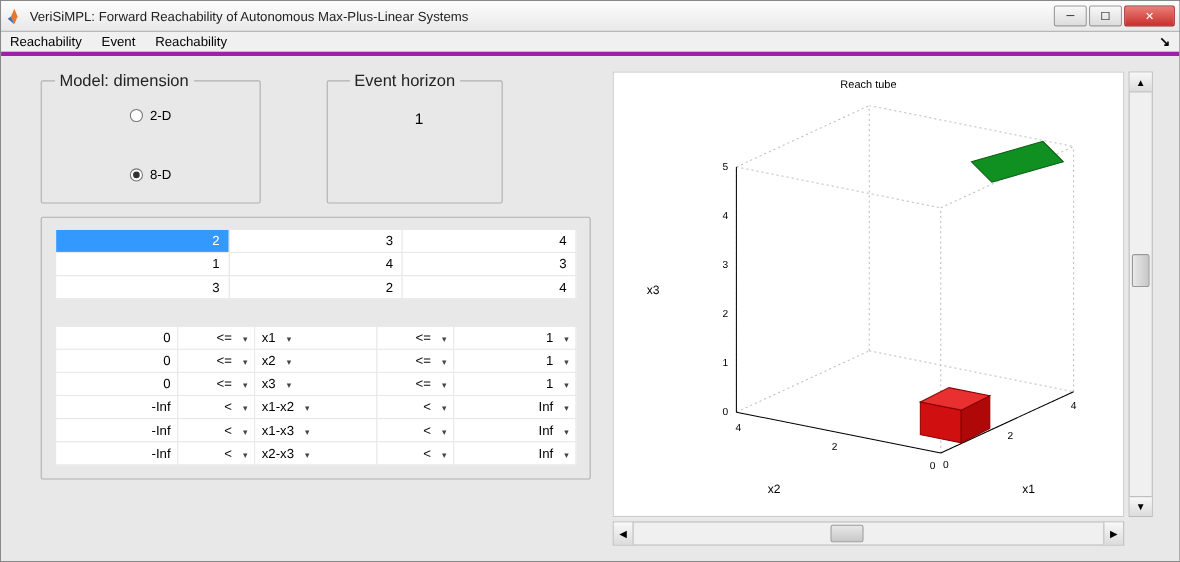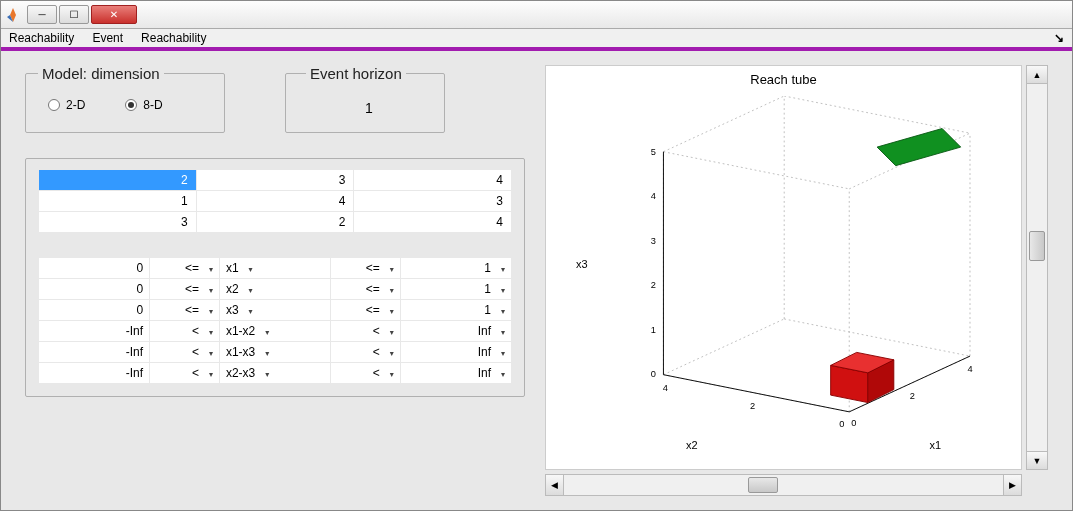--- a/index.html
+++ b/index.html
@@ -9,43 +9,43 @@
     .titlebar-icon { width: 16px; height: 16px; margin-right: 6px; }
     .titlebar-text { flex: 1; font-size: 12px; color: #222; }
     .win-buttons { display: flex; gap: 2px; }
     .win-btn { width: 30px; height: 19px; display: flex; align-items: center; justify-content: center; border: 1px solid #999; background: linear-gradient(to bottom, #f8f8f8, #dcdcdc); border-radius: 2px; font-size: 10px; cursor: pointer; }
     .win-btn.close { background: linear-gradient(to bottom, #e97f7a, #c9302c); color: white; border-color: #a02020; width: 46px; }
     .menubar { height: 22px; background: #f0f0f0; border-bottom: 4px solid #a21caf; display: flex; align-items: center; padding: 0 8px; gap: 18px; }
     .menu-item { cursor: pointer; }
     .menubar .spacer { flex: 1; }
     .menubar .dock { font-weight: bold; cursor: pointer; }
     .content { flex: 1; background: #e8e8e8; padding: 14px 24px; display: flex; gap: 20px; position: relative; }
-    .left-col { width: 500px; display: flex; flex-direction: column; gap: 25px; }
+    .left-col { width: 500px; display: flex; flex-direction: column; gap: 12px; margin-left: 12px; }
     .right-col { flex: 1; position: relative; }
     fieldset { border: 1px solid #b0b0b0; border-radius: 2px; padding: 10px 12px 12px; background: #e8e8e8; }
     legend { font-size: 15px; padding: 0 4px; color: #222; }
-    .dim-row { display: flex; align-items: center; gap: 40px; padding: 6px 10px; }
+    .dim-row { display: flex; align-items: center; gap: 40px; padding: 6px 10px; flex-direction: column; }
     .radio-wrap { display: flex; align-items: center; gap: 6px; cursor: pointer; }
     .radio { width: 12px; height: 12px; border: 1px solid #777; border-radius: 50%; background: #fff; position: relative; }
     .radio.checked::after { content: ""; position: absolute; top: 2px; left: 2px; width: 6px; height: 6px; background: #333; border-radius: 50%; }
     .top-row { display: flex; gap: 60px; }
     .event-fieldset { flex: 0 0 160px; padding-left: 20px; }
     .event-val { text-align: center; padding: 8px 0 4px; font-size: 14px; }
     .matrix-table { width: 100%; border-collapse: collapse; margin-bottom: 24px; }
     .matrix-table td { padding: 3px 8px; text-align: right; border: 1px solid #e8e8e8; background: #fff; width: 33.3%; }
     .matrix-table td.selected { background: #3399ff; color: #fff; }
     .constraints-table { width: 100%; border-collapse: collapse; }
     .constraints-table td { padding: 3px 6px; background: #fff; border: 1px solid #e8e8e8; font-size: 12px; }
     .constraints-table td.num { text-align: right; width: 70px; }
     .constraints-table td.op { text-align: right; width: 44px; }
     .constraints-table td.var { text-align: left; width: 70px; }
     .constraints-table td.end { text-align: right; width: 70px; }
     .dd::after { content: "▾"; font-size: 8px; margin-left: 10px; color: #444; }
     .plot-area { position: absolute; top: 0; left: 0; right: 26px; bottom: 26px; background: #fff; border: 1px solid #ccc; }
-    .plot-title { position: absolute; top: 6px; left: 50%; transform: translateX(-50%); font-size: 13px; }
+    .plot-title { position: absolute; top: 6px; left: 50%; transform: translateX(-50%); font-size: 10px; }
     .vscroll { position: absolute; top: 0; right: 0; width: 22px; bottom: 26px; background: #f0f0f0; border: 1px solid #bbb; display: flex; flex-direction: column; }
     .vscroll .arrow { height: 18px; display: flex; align-items: center; justify-content: center; font-size: 9px; background: linear-gradient(to bottom, #f8f8f8, #dcdcdc); border-bottom: 1px solid #bbb; cursor: pointer; }
     .vscroll .arrow.bot { border-bottom: none; border-top: 1px solid #bbb; }
     .vscroll .track { flex: 1; position: relative; }
     .vscroll .thumb { position: absolute; left: 2px; right: 2px; top: 40%; height: 30px; background: linear-gradient(to right, #e8e8e8, #c8c8c8); border: 1px solid #999; border-radius: 2px; cursor: pointer; }
     .hscroll { position: absolute; bottom: 0; left: 0; right: 26px; height: 22px; background: #f0f0f0; border: 1px solid #bbb; display: flex; }
     .hscroll .arrow { width: 18px; display: flex; align-items: center; justify-content: center; font-size: 9px; background: linear-gradient(to bottom, #f8f8f8, #dcdcdc); border-right: 1px solid #bbb; cursor: pointer; }
     .hscroll .arrow.right { border-right: none; border-left: 1px solid #bbb; }
     .hscroll .track { flex: 1; position: relative; }
     .hscroll .thumb { position: absolute; top: 2px; bottom: 2px; left: 42%; width: 30px; background: linear-gradient(to bottom, #e8e8e8, #c8c8c8); border: 1px solid #999; border-radius: 2px; cursor: pointer; }
@@ -54,20 +54,21 @@
   </style>
 </head>
 <body>
 
 <div class="window">
   <div class="titlebar">
     <svg class="titlebar-icon" viewBox="0 0 16 16">
         <path fill="#e9772b" d="M8 1l3 7-3 7-3-7z"></path>
         <path fill="#3b6fb6" d="M2 10l3-2 3 7z"></path>
       </svg>
+    <div class="titlebar-text">VeriSiMPL: Forward Reachability of Autonomous Max-Plus-Linear Systems</div>
     <div class="win-buttons">
       <div class="win-btn">─</div>
       <div class="win-btn">☐</div>
       <div class="win-btn close">✕</div>
     </div>
   </div>
 
   <div class="menubar">
     <span class="menu-item">Reachability</span>
     <span class="menu-item">Event</span>

